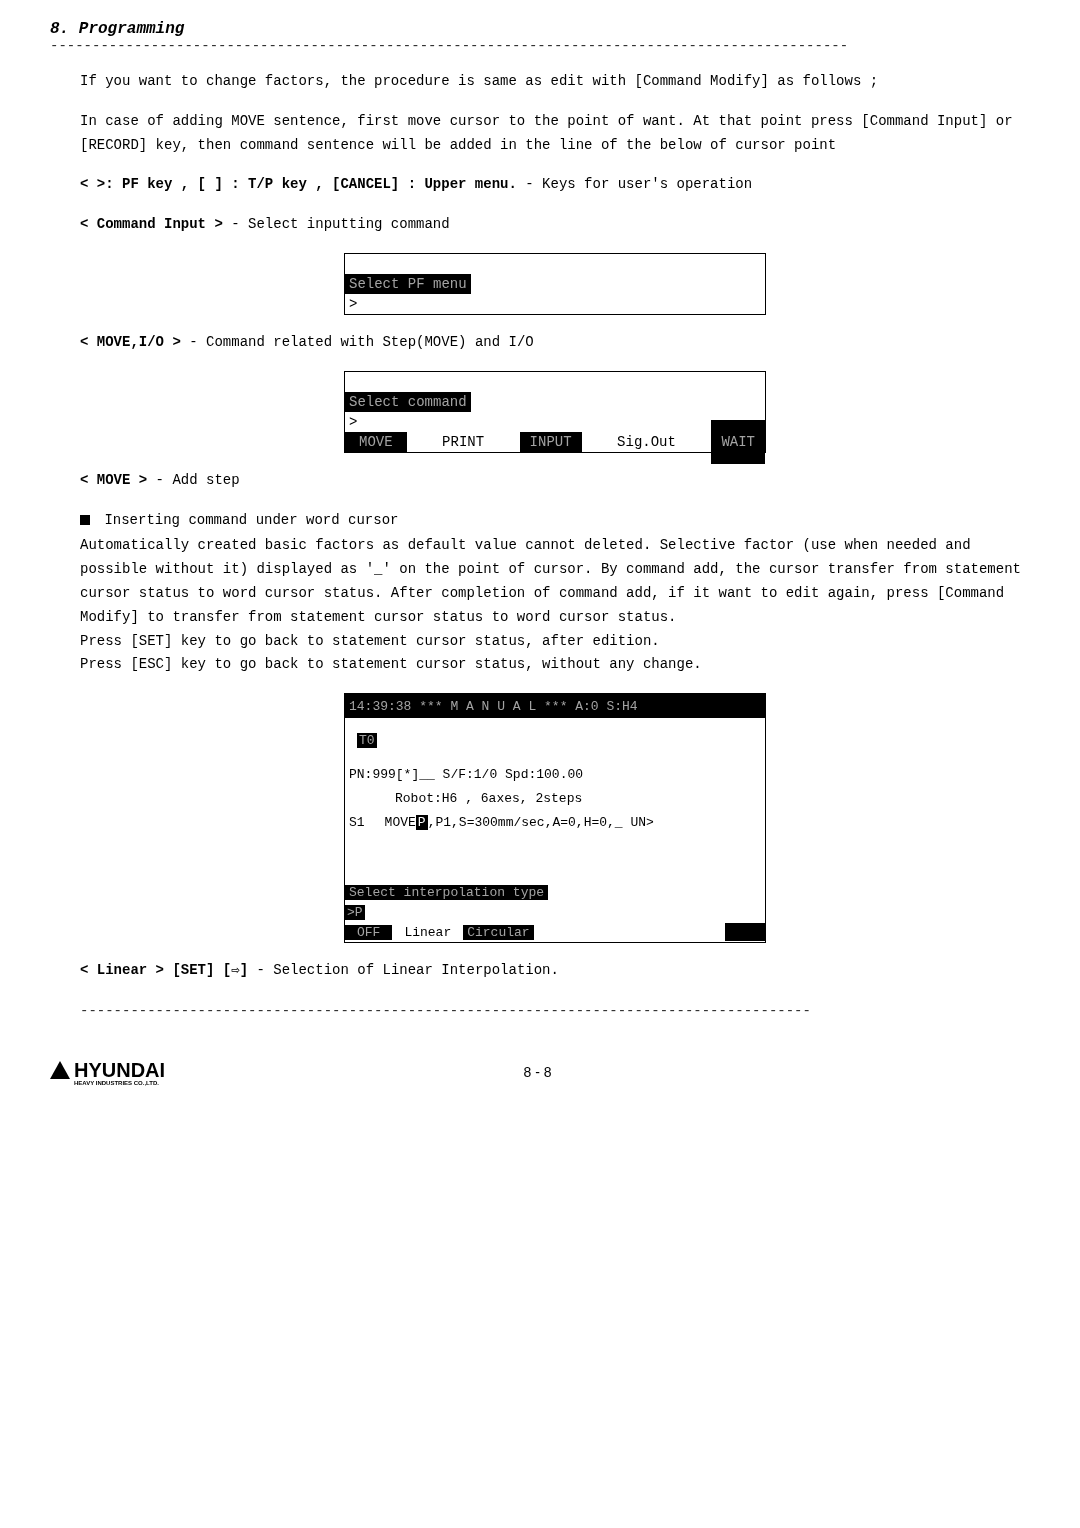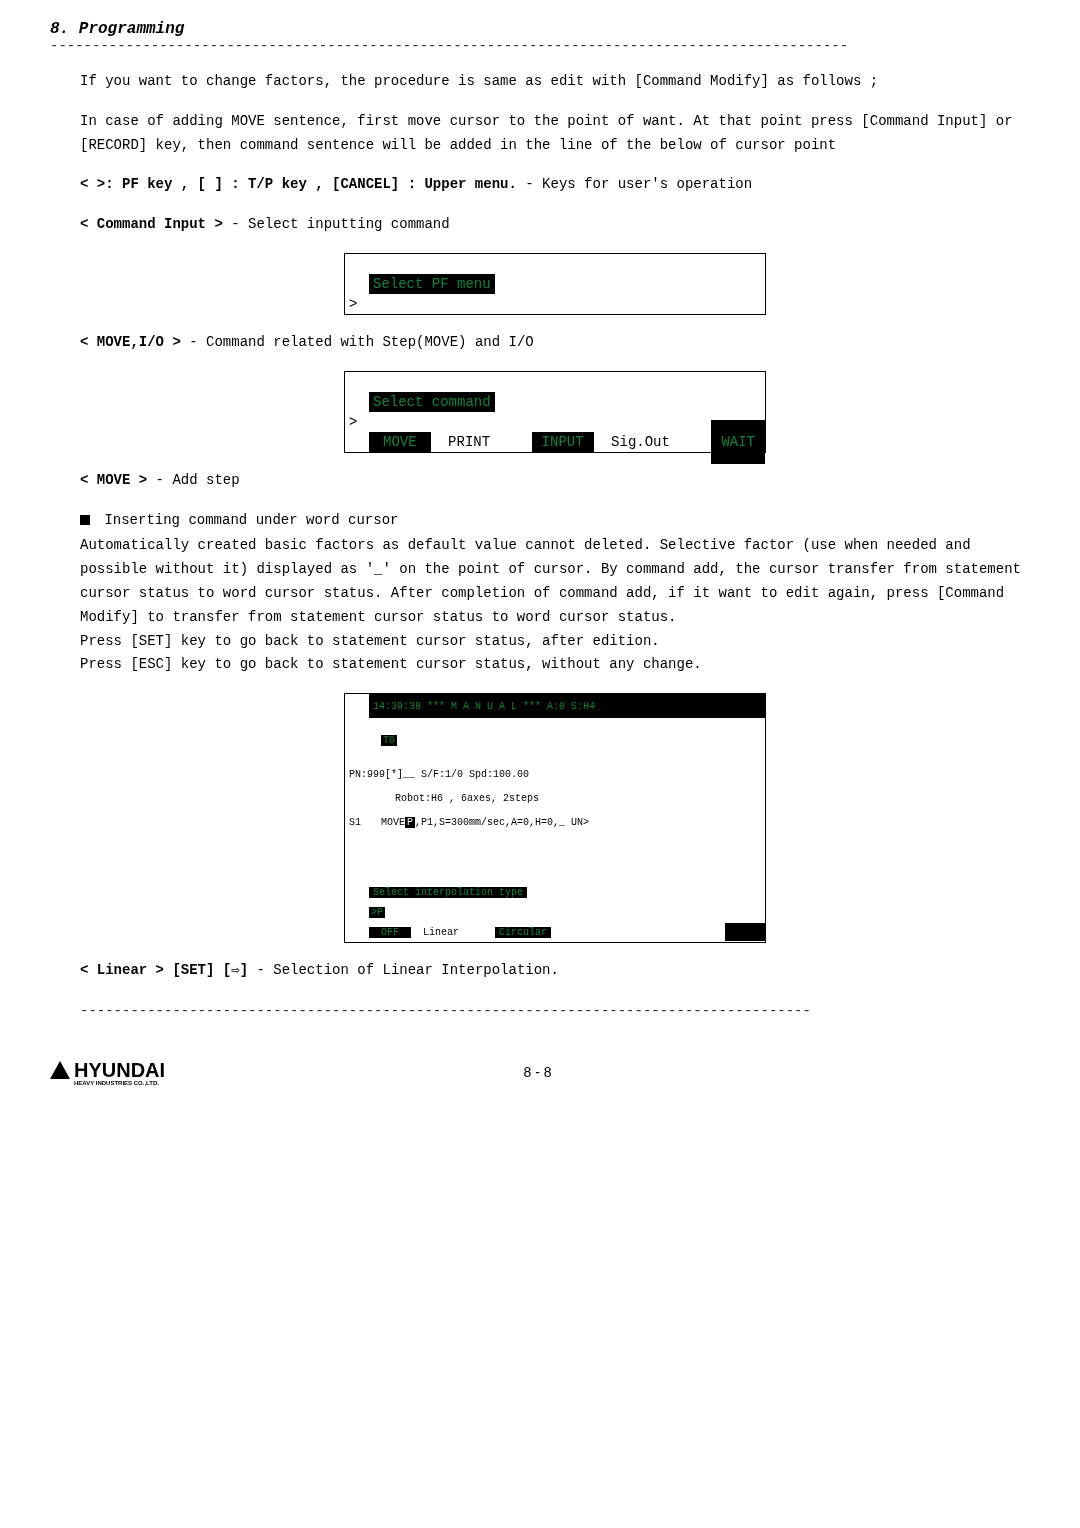--- a/index.html
+++ b/index.html
@@ -43,28 +43,27 @@
       align-items: center;
     }
     .menu-cell {
       padding: 0 4px;
       height: 100%;
       display: flex;
       align-items: center;
     }
     .inv {
       background: #000;
-      color: #15803d;
-      margin-left: 24px;
+      color: #a3a3a3;
     }
     .screen-box {
       margin: 6px auto;
       width: 420px;
       border: 1px solid #000;
-      font-size: 10px;
+      font-size: 13px;
     }
     .screen-row {
       display: flex;
       padding: 2px 4px;
       align-items: center;
       min-height: 20px;
     }
     .bullet {
       display: inline-block;
       width: 10px;

